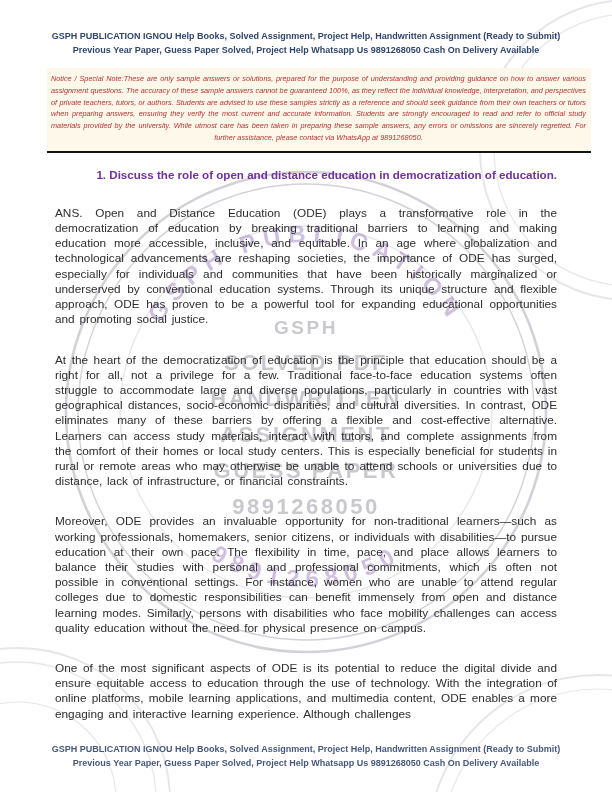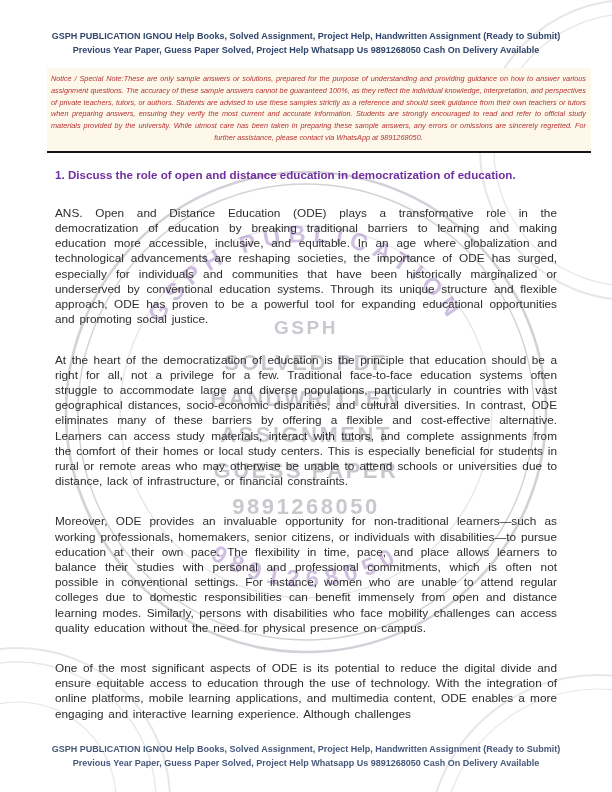--- a/index.html
+++ b/index.html
@@ -22,21 +22,21 @@
   .notice {
     margin:11px 21px 0 47px;
     background:#fdf8ea;
     border-bottom:2px solid #141414;
     padding:5px 5px 7px 4px;
     color:#b43332; font-size:7.3px; font-style:italic;
     line-height:1.62; text-align:justify; text-align-last:center;
   }
 
   .question { margin:15px 55px 0 55px; color:#7030a0; font-weight:bold;
-    font-size:11.6px; }
+    font-size:11.6px;text-align:right; }
 
   .body-text p { margin:25px 55px 0 55px; font-size:11.8px; line-height:1.29;
     text-align:justify; color:#2d2d2d; word-spacing:1.5px; }
 
   .wm-arc { fill:rgba(143,106,180,0.42); font-weight:bold; font-size:24px;
     letter-spacing:7px; font-family:"Liberation Sans", sans-serif; }
   .wm-center { fill:rgba(158,154,166,0.55); font-weight:bold;
     letter-spacing:2.5px; font-family:"Liberation Sans", sans-serif;
     text-anchor:middle; }
   .wm-ring { fill:none; stroke:rgba(128,118,140,0.34); }

